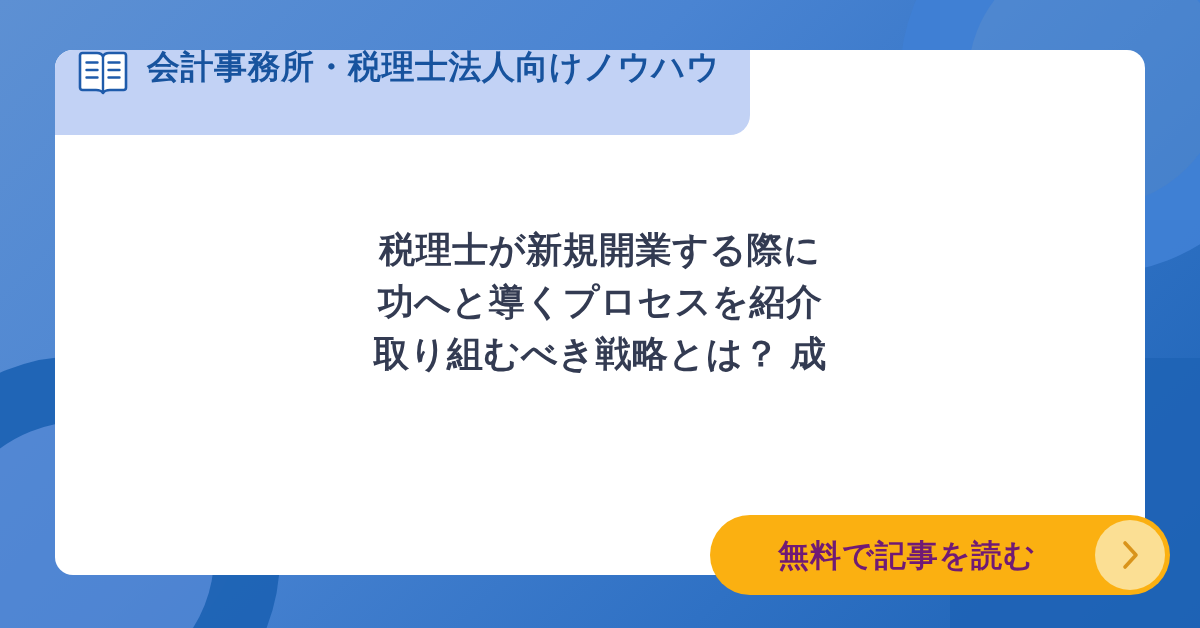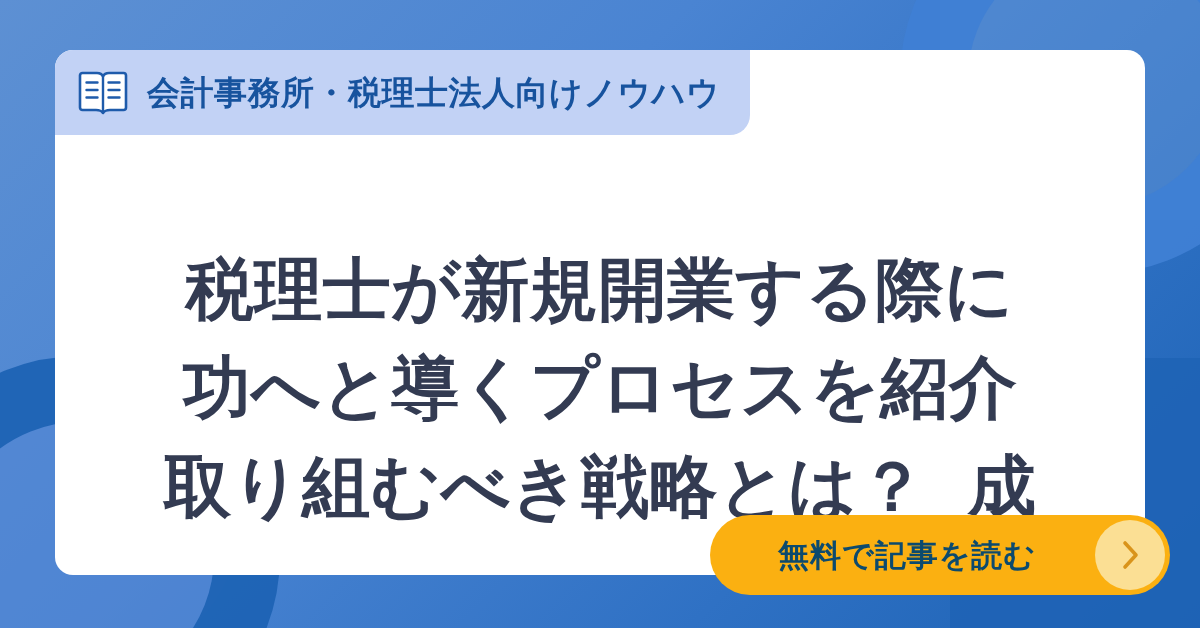--- a/index.html
+++ b/index.html
@@ -97,21 +97,20 @@
   }
 
   
   .badge-bar {
     position: absolute;
     left: 0;
     top: 0;
     height: 85px;
     padding: 0 30px 0 22px;
     display: flex;
-    align-items: center;
     gap: 18px;
     background: #c2d2f5;
     border-top-left-radius: 18px;
     border-bottom-right-radius: 20px;
     box-sizing: border-box;
   }
 
   .book-icon {
     width: 52px;
     height: 46px;
@@ -130,26 +129,25 @@
 
   
   .title {
     position: absolute;
     left: 0;
     right: 0;
     top: 150px;
     padding: 0 60px;
     box-sizing: border-box;
     text-align: center;
-    font-size: 68px;
+    font-size: 36px;
     font-weight: 700;
     line-height: 1.45;
     color: #333b52;
     letter-spacing: 0.5px;
-    font-family: Liberation Mono, monospace;
   }
 
   .title-line {
     display: block;
     white-space: nowrap;
   }
 
   
   .cta {
     position: absolute;
@@ -165,21 +163,21 @@
     box-sizing: border-box;
     padding-right: 66px;
     z-index: 10;
     border: none;
     cursor: pointer;
   }
 
   .cta-label {
     font-size: 31px;
     font-weight: 700;
-    color: #0c4a6e;
+    color: #701a75;
     letter-spacing: 1px;
     line-height: 1;
     white-space: nowrap;
   }
 
   .cta-chevron-wrap {
     position: absolute;
     right: 5px;
     top: 5px;
     width: 70px;

